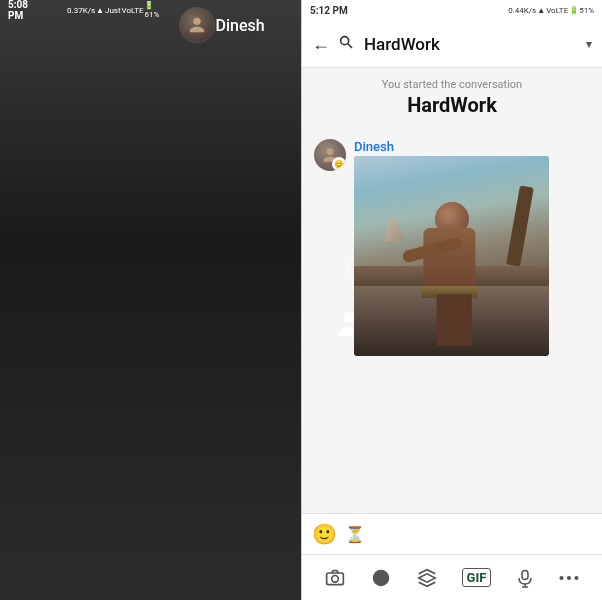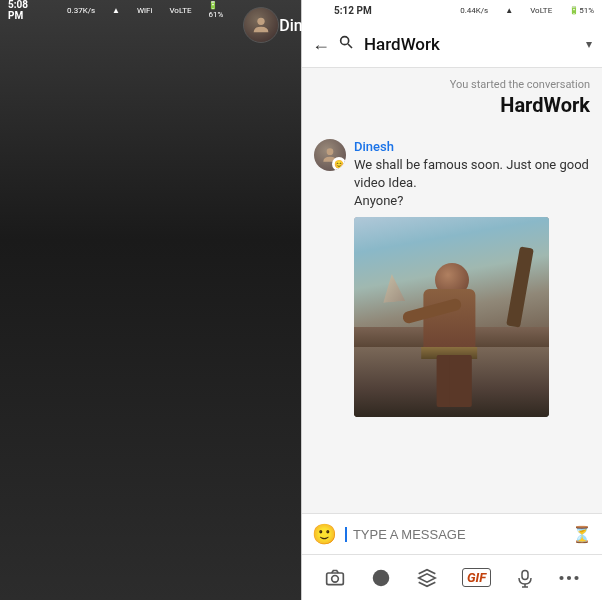--- a/index.html
+++ b/index.html
@@ -28,21 +28,21 @@
       padding: 4px 8px;
       height: 20px;
     }
     .status-time {
       color: white;
       font-size: 10px;
       font-weight: bold;
     }
     .status-icons {
       display: flex;
-      gap: 17px;
+      gap: 1px;
       align-items: center;
       padding-left: 39px;
     }
     .status-icons span {
       color: white;
       font-size: 8px;
     }
 
     .left-header {
       display: flex;
@@ -112,21 +112,20 @@
     .right-status-bar {
       display: flex;
       justify-content: space-between;
       align-items: center;
       padding: 4px 8px;
       height: 20px;
       background: #fff;
     }
     .right-status-bar .status-time {
       color: #333;
-      margin-left: 24px;
     }
     .right-status-bar .status-icons span {
       color: #333;
     }
 
     .right-header {
       display: flex;
       align-items: center;
       padding: 6px 10px;
       height: 48px;
@@ -156,21 +155,21 @@
       font-size: 12px;
     }
 
     .chat-area {
       flex: 1;
       overflow-y: auto;
       padding: 10px 12px;
       background: #f5f5f5;
     }
     .conversation-start {
-      text-align: right;
+      text-align: center;
       margin-bottom: 22px;
     }
     .conversation-start-small {
       font-size: 11px;
       color: #888;
     }
     .conversation-start-title {
       font-size: 20px;
       font-weight: bold;
       color: #111;
@@ -273,47 +272,46 @@
     .bottom-toolbar {
       background: #fff;
       border-top: 1px solid #e0e0e0;
       display: flex;
       align-items: center;
       justify-content: space-around;
       padding: 8px 10px;
       height: 46px;
     }
     .toolbar-btn {
-      color: #c2410c;
+      color: #14532d;
       font-size: 18px;
       cursor: pointer;
       display: flex;
       align-items: center;
       justify-content: center;
-      font-style: italic;
     }
     .toolbar-btn.gif {
       font-size: 13px;
       font-weight: bold;
       border: 1.5px solid #555;
       border-radius: 3px;
       padding: 1px 4px;
     }
   </style>
 </head>
 <body>
 
 <div class="left-panel">
 
   <div class="left-status-bar">
     <span class="status-time">5:08 PM</span>
     <div class="status-icons">
       <span>0.37K/s</span>
       <span>▲</span>
-      <span>WiFi</span>
+      <span>Just</span>
       <span>VoLTE</span>
       <span>🔋61%</span>
     </div>
   </div>
 
   <div class="left-header">
     <div class="avatar-circle">
       <svg viewBox="0 0 24 24" fill="#c0a080">
         <circle cx="12" cy="8" r="4" fill="#c0a080"></circle>
         <path d="M4 20 Q4 14 12 14 Q20 14 20 20" fill="#c0a080"></path>
@@ -366,23 +364,20 @@
     <div class="message-block">
       <div class="msg-avatar">
         <svg width="20" height="20" viewBox="0 0 24 24" fill="#c0a080">
           <circle cx="12" cy="8" r="4" fill="#c0a080"></circle>
           <path d="M4 20 Q4 14 12 14 Q20 14 20 20" fill="#c0a080"></path>
         </svg>
         <div class="msg-avatar-badge">😊</div>
       </div>
       <div class="msg-content">
         <div class="msg-sender">Dinesh</div>
-        <div class="msg-text" style="white-space:pre-line;">We shall be famous soon. Just one good
-video Idea.
-Anyone?</div>
 
         <div class="msg-image">
           <div class="msg-image-figure">
 
             <div style="position:absolute;top:0;left:0;width:100%;height:55%;background:linear-gradient(170deg,#b0c8d8 0%,#8ab8c8 25%,#a0b8b0 50%,#908878 75%,#786858 100%);"></div>
 
             <div style="position:absolute;bottom:0;left:0;width:100%;height:35%;background:linear-gradient(180deg,#7a6858 0%,#504038 60%,#302820 100%);"></div>
 
             <div style="position:absolute;bottom:120px;left:50%;transform:translateX(-50%);width:34px;height:34px;border-radius:50%;background:radial-gradient(circle at 38% 35%,#b08060,#6a4030);"></div>
 
@@ -399,21 +394,20 @@
             <div style="position:absolute;bottom:10px;left:50%;transform:translateX(-70%);width:22px;height:52px;background:#5a3828;border-radius:2px;"></div>
             <div style="position:absolute;bottom:10px;left:50%;transform:translateX(-10%);width:22px;height:52px;background:#5a3828;border-radius:2px;"></div>
           </div>
         </div>
       </div>
     </div>
   </div>
 
   <div class="input-area">
     <span class="emoji-btn">🙂</span>
-    <input class="message-input" type="text" placeholder="TYPE A MESSAGE" style="">
     <span class="timer-icon">⏳</span>
   </div>
 
   <div class="bottom-toolbar">
     <span class="toolbar-btn">
       <svg width="20" height="20" viewBox="0 0 24 24" fill="none" stroke="#555" stroke-width="2">
         <rect x="2" y="6" width="20" height="14" rx="2"></rect>
         <circle cx="12" cy="13" r="4"></circle>
         <path d="M8 6 L10 3 L14 3 L16 6"></path>
       </svg>

